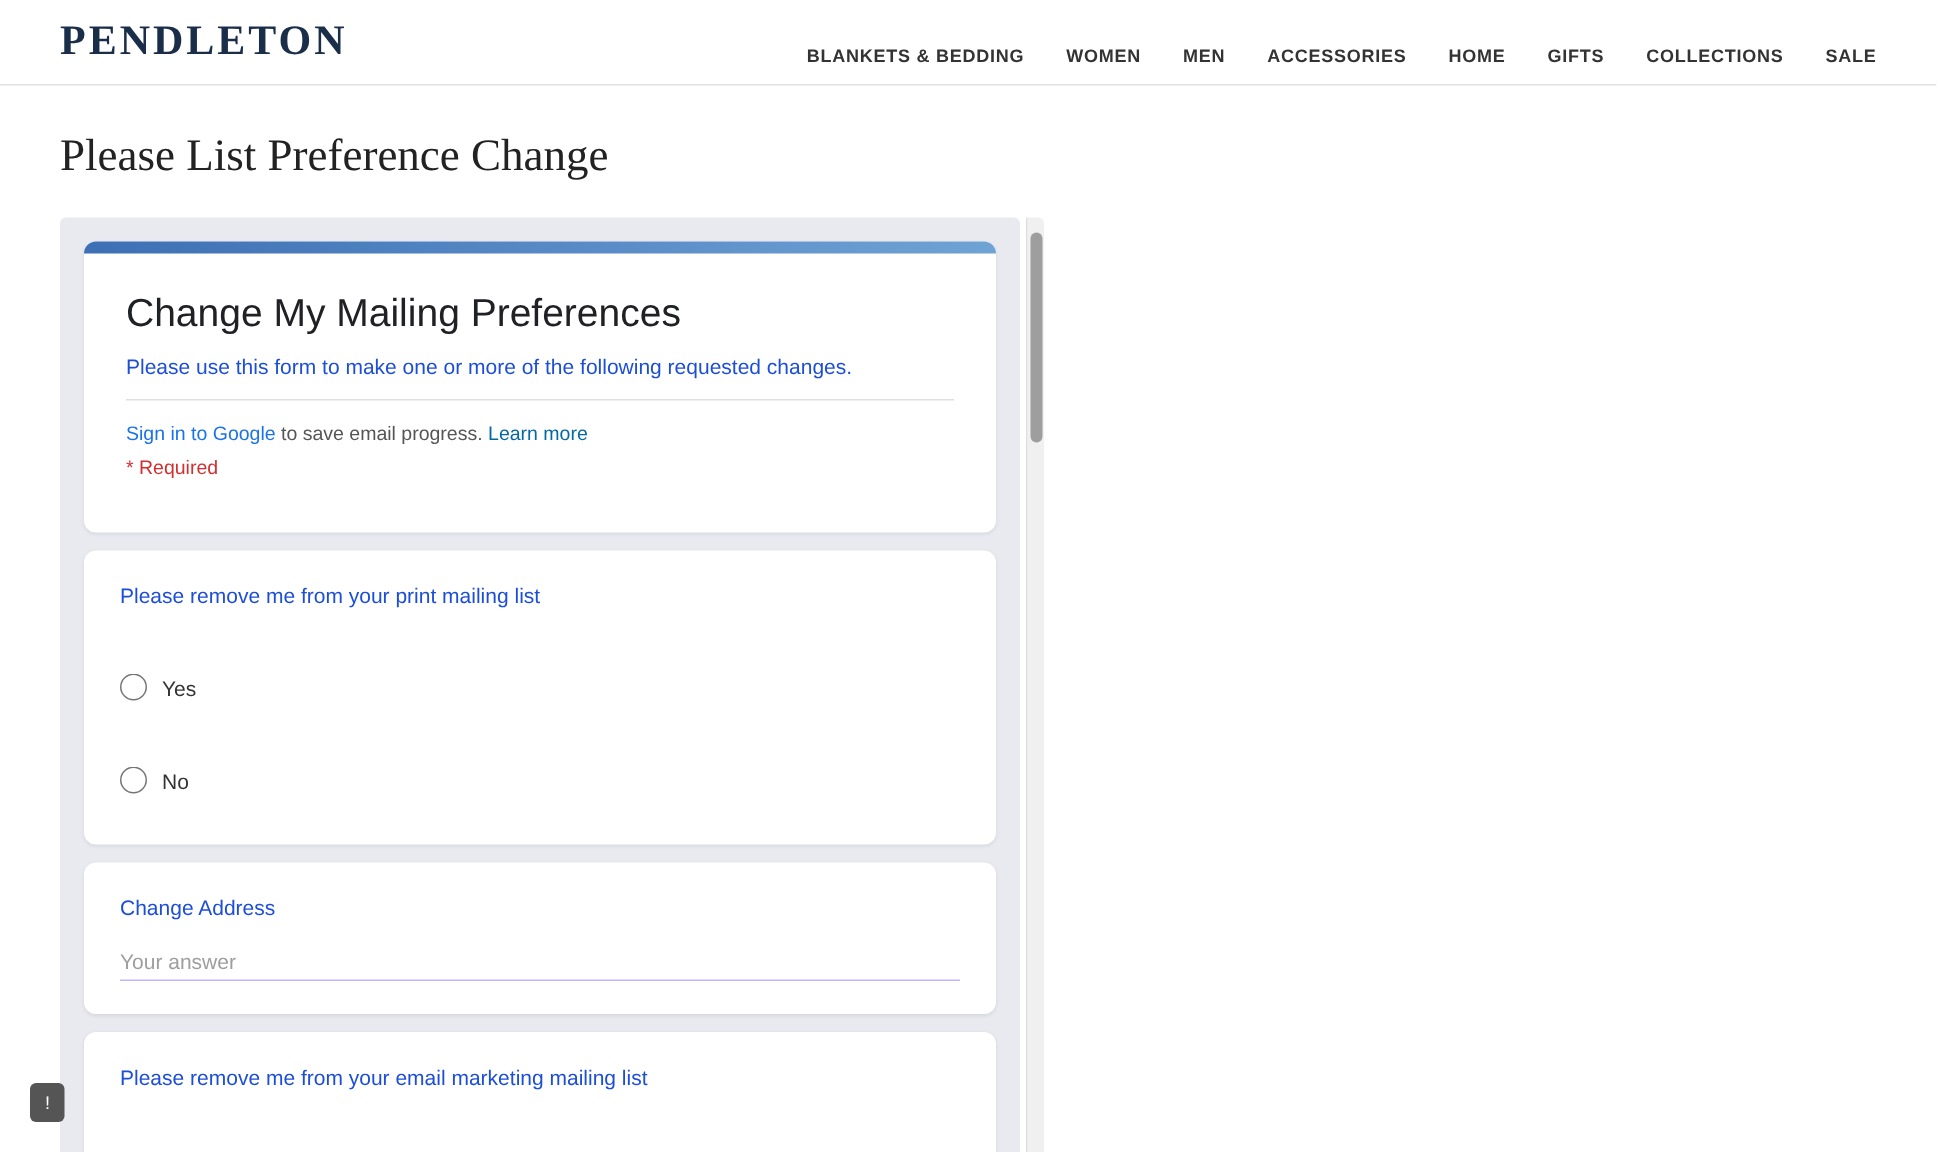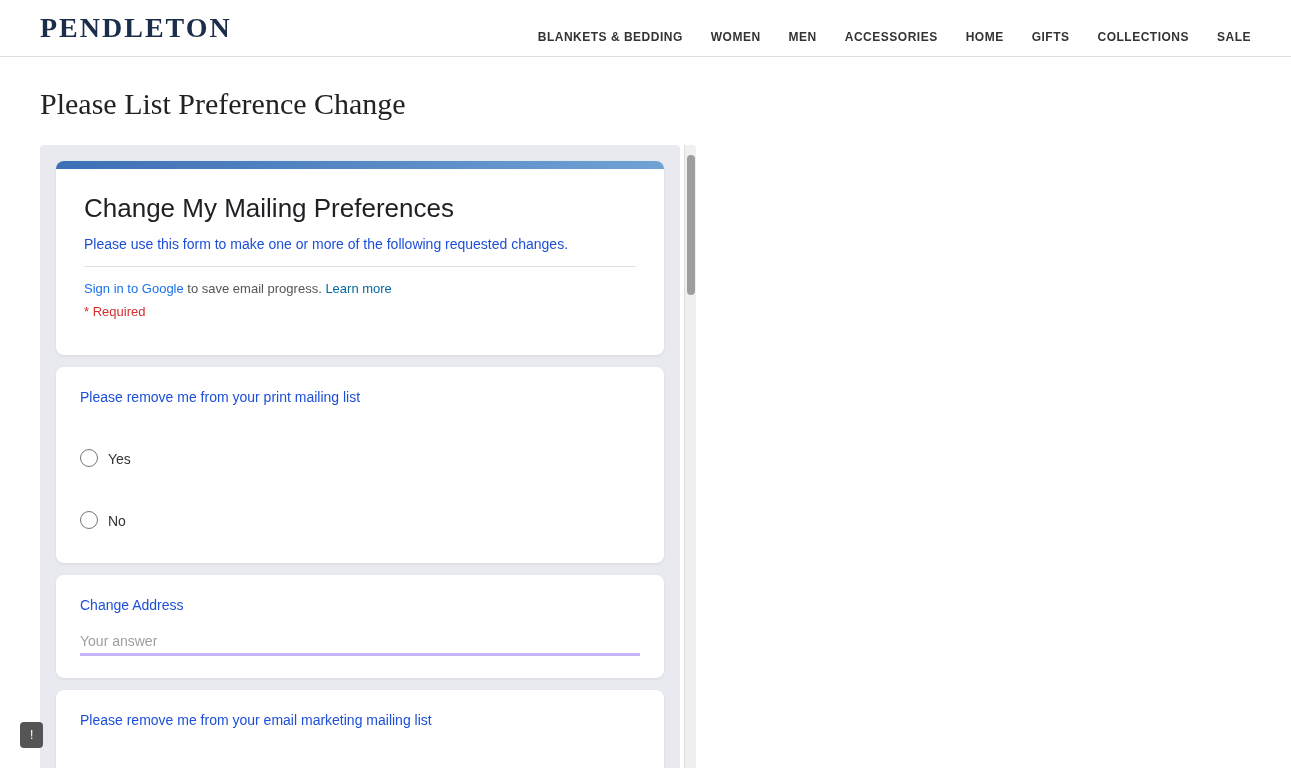--- a/index.html
+++ b/index.html
@@ -175,21 +175,21 @@
       cursor: pointer;
     }
 
     
     .text-input-wrapper {
       margin-top: 8px;
     }
     .text-input-field {
       width: 100%;
       border: none;
-      border-bottom: 3px solid #c4b5fd;
+      border-bottom: 1px solid #c4b5fd;
       outline: none;
       font-size: 14px;
       color: #555;
       padding: 4px 0;
       background: transparent;
     }
     .text-input-field::placeholder {
       color: #9e9e9e;
     }
 

